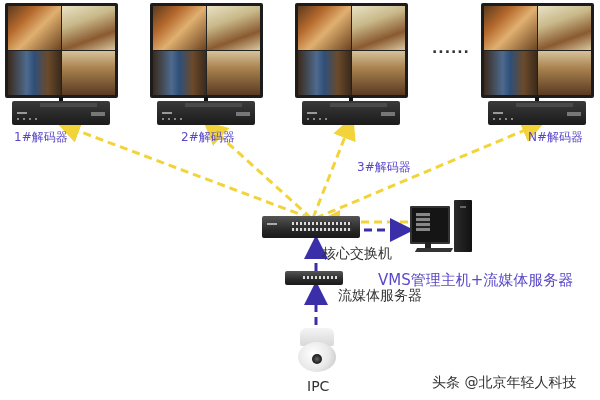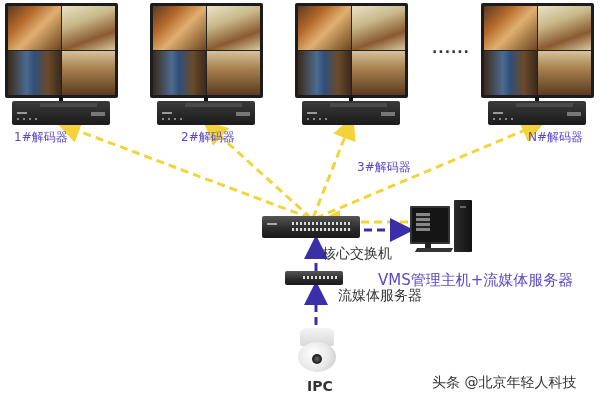--- a/index.html
+++ b/index.html
@@ -146,15 +146,15 @@
     <div class="abs" style="left:6px; top:6px; width:6px; height:2px; background:#666;"></div>
   </div>
 </div>
 <div class="label" style="left:378px; top:273px; font-size:15px;">VMS管理主机+流媒体服务器</div>
 
 <div class="abs" style="left:296px; top:328px; width:42px; height:46px;">
   <div class="abs" style="left:4px; top:0; width:34px; height:18px; background:linear-gradient(180deg,#f4f4f4,#d8d8d8); border-radius:6px 6px 2px 2px;"></div>
   <div class="abs" style="left:2px; top:14px; width:38px; height:30px; background:radial-gradient(circle at 40% 40%,#ffffff 0%,#e8e8e8 55%,#bdbdbd 100%); border-radius:50%;"></div>
   <div class="abs" style="left:16px; top:26px; width:10px; height:10px; background:radial-gradient(circle,#666 0%,#222 60%,#111 100%); border-radius:50%;"></div>
 </div>
-<div class="label-dark" style="left:307px; top:380px;font-weight:bold;">IPC</div>
+<div class="label-dark" style="left:307px; top:380px;">IPC</div>
 
 <div class="watermark" style="left:432px; top:374px;">头条 @北京年轻人科技</div>
 
 </body></html>

